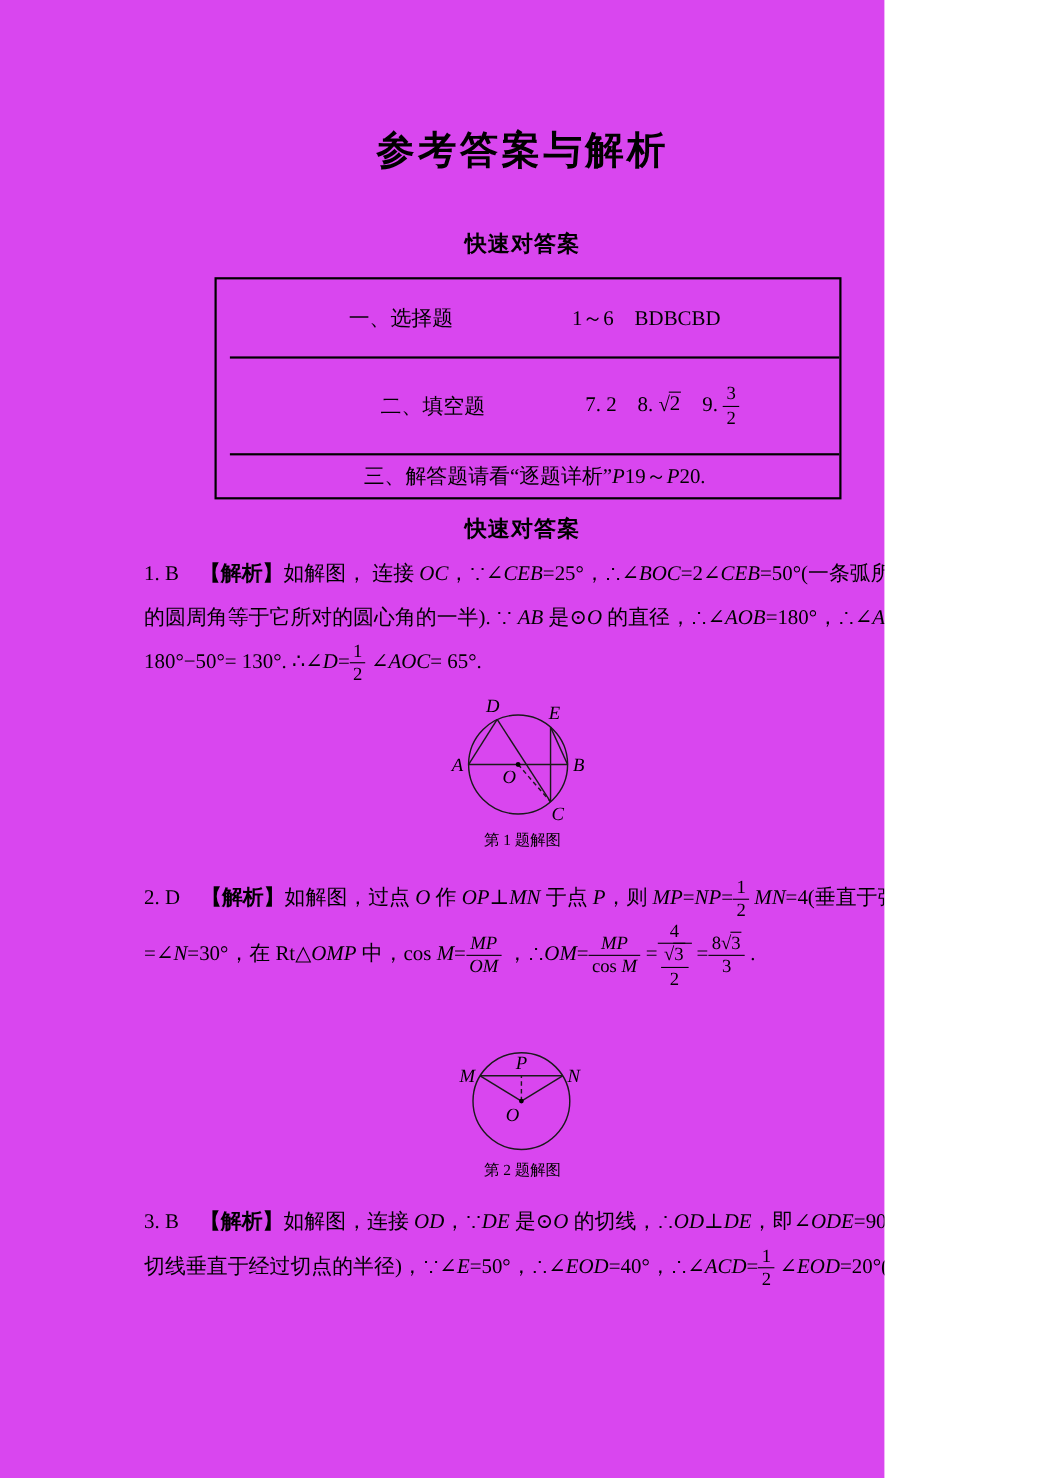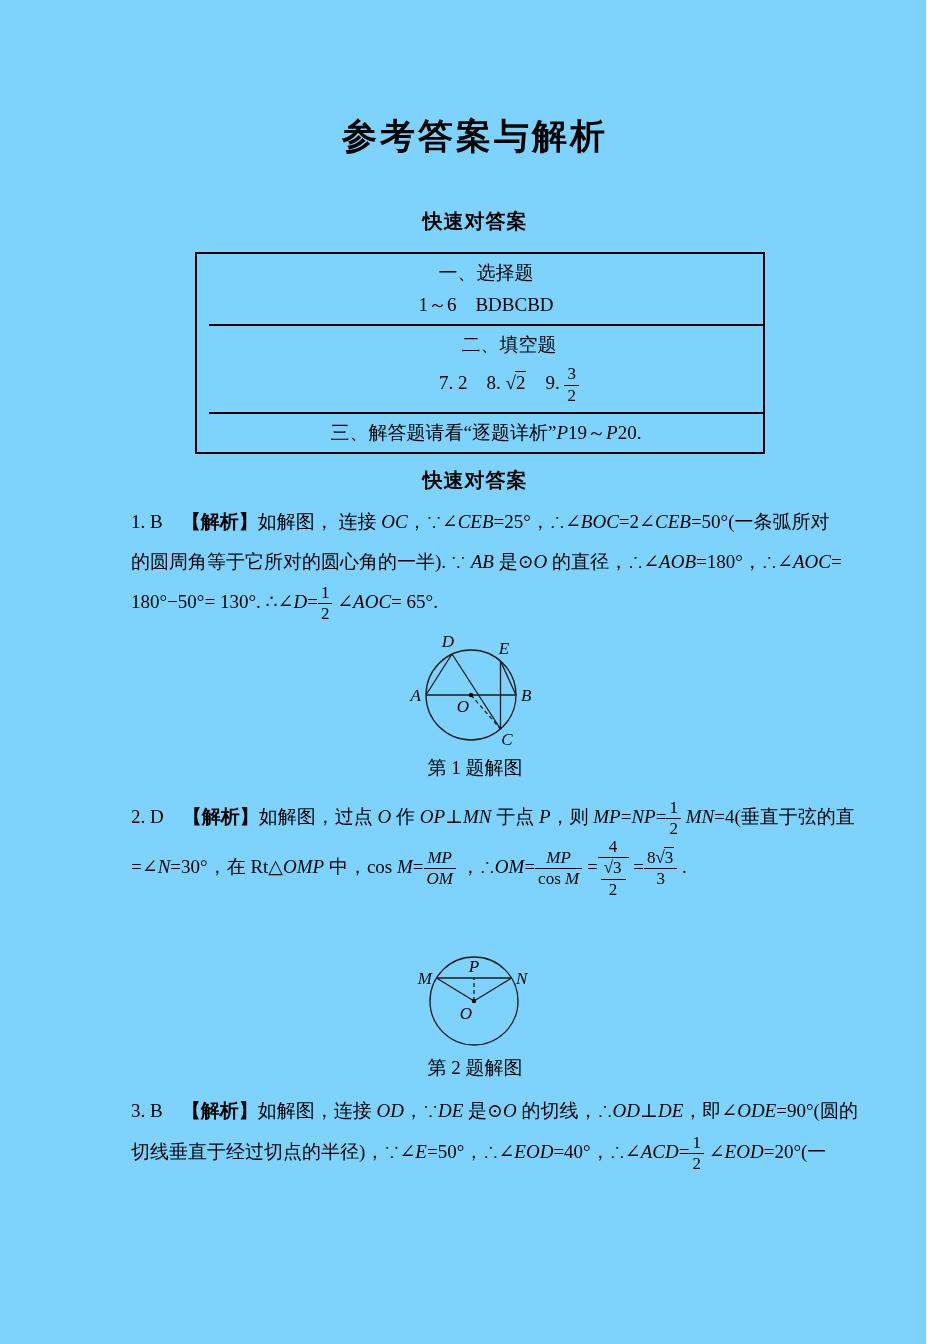--- a/index.html
+++ b/index.html
@@ -1,25 +1,25 @@
 <!DOCTYPE html>
 <html><head>
 <meta charset="utf-8">
 <style>
   html,body{margin:0;padding:0;background:#fff;}
-  .page{position:relative;width:926px;height:1344px;background:#7dd3fc;color:#000;
+  .page{position:relative;width:804px;height:1344px;background:#d946ef;color:#000;
         font-family:"Liberation Serif","DejaVu Serif",serif;overflow:hidden;}
   .title{position:absolute;top:113px;left:0;width:950px;margin:0;text-align:center;
          font-size:35px;font-weight:bold;letter-spacing:3px;}
   .h2{position:absolute;left:0;width:950px;margin:0;text-align:center;
       font-size:20px;font-weight:bold;font-family:"Liberation Sans","DejaVu Sans",sans-serif;letter-spacing:1px;}
   #quick{top:208px;}
   #detail{top:467px;}
   .anstable{position:absolute;left:195px;top:252px;width:566px;border:2px solid #000;}
-  .trow{display:flex;flex-direction:column;justify-content:space-evenly;align-items:center;
+  .trow{display:flex;justify-content:space-evenly;align-items:center;
         text-align:center;font-size:19px;border-bottom:2px solid #000;margin-left:12px;}
   .trow:last-child{border-bottom:none;}
   .r1{height:70px;}
   .r2{height:86px;padding-left:46px;}
   .r3{height:38px;border-radius:18px;}
   .para{position:absolute;left:131px;width:700px;font-size:19px;white-space:nowrap;}
   #para1{top:502px;}
   #para2{top:797px;}
   #para3{top:1090px;}
   .pline{height:40px;line-height:40px;}
@@ -29,21 +29,21 @@
   b.bd{font-weight:bold;font-family:"Liberation Sans","DejaVu Sans",sans-serif;}
   .fr{display:inline-block;vertical-align:middle;text-align:center;font-size:17px;line-height:1.2;}
   .fr .fn{display:block;border-bottom:1.3px solid #000;padding:0 3px;}
   .fr .fd{display:block;padding:0 3px;}
   .rt{white-space:nowrap;}
   .rt .rsign{letter-spacing:-1px;}
   .rt .rbar{border-top:1.3px solid #000;padding:0 1px;}
   .fig{position:absolute;}
   #fig1{left:386px;top:635px;width:170px;height:120px;}
   #fig2{left:389px;top:946px;width:170px;height:115px;}
-  .figcap{position:absolute;left:0;width:950px;text-align:center;font-size:19px;}
+  .figcap{position:absolute;left:0;width:950px;text-align:center;font-size:14px;}
   #cap1{top:755px;}
   #cap2{top:1055px;}
   svg .shape{fill:none;stroke:#1a1a1a;stroke-width:1.3;}
   svg .dash{stroke-dasharray:4 3;}
   svg text{font-size:17px;font-style:italic;text-anchor:middle;fill:#000;
            font-family:"Liberation Serif","DejaVu Serif",serif;}
   svg text.end{text-anchor:end;}
   svg text.start{text-anchor:start;}
 </style>
 </head>

